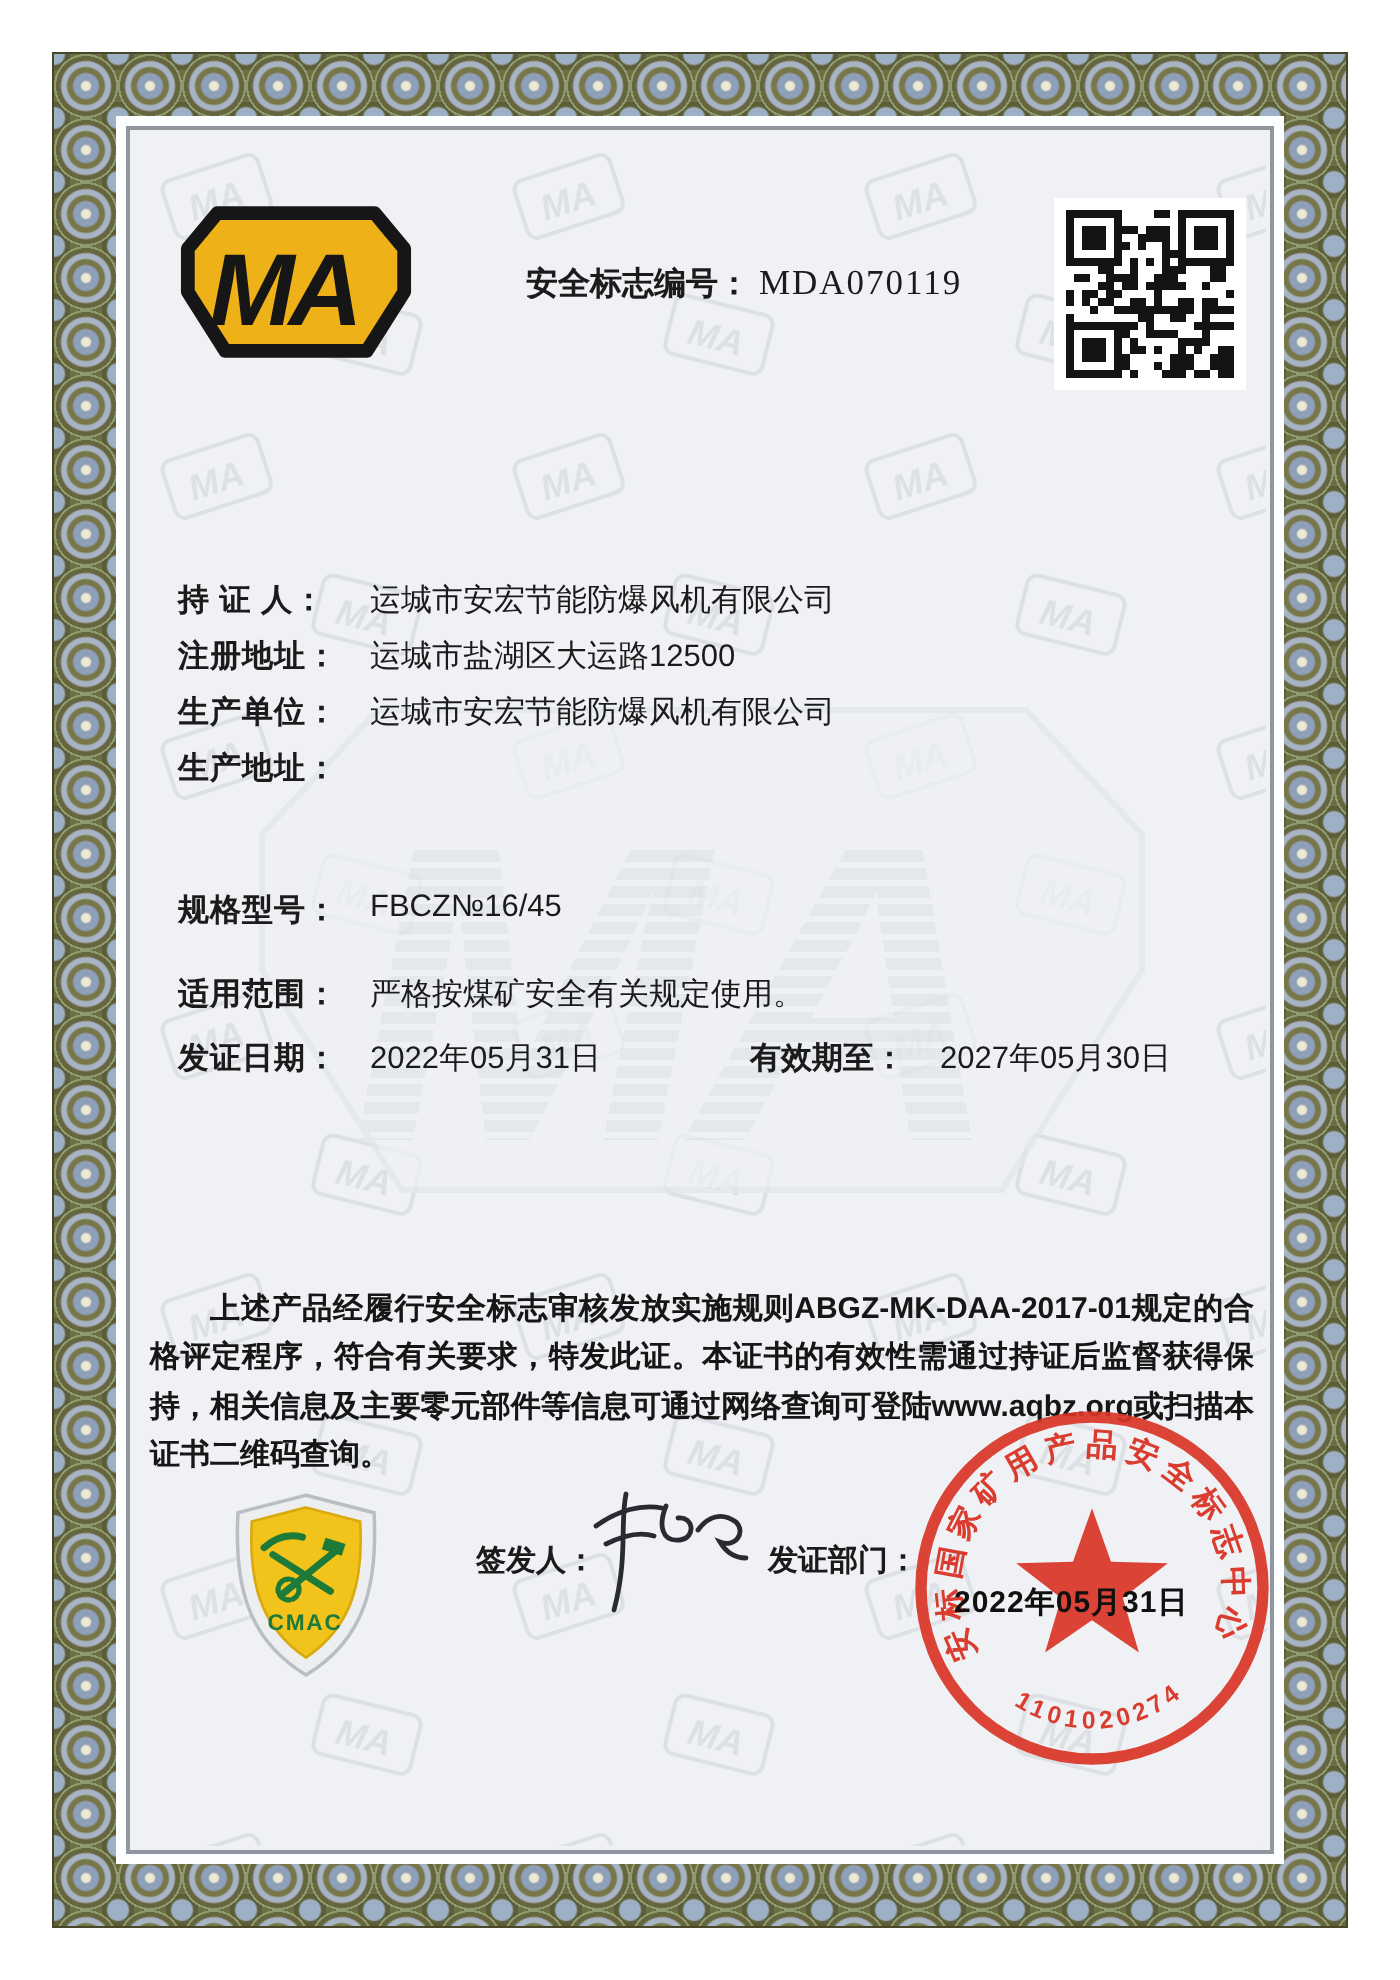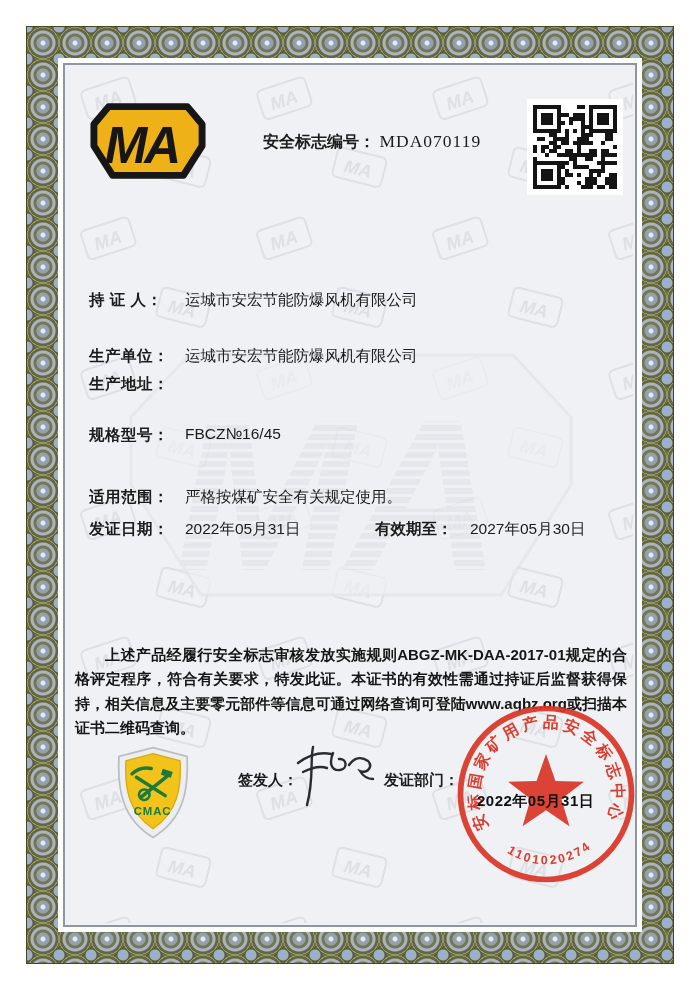--- a/index.html
+++ b/index.html
@@ -33,21 +33,21 @@
          font-family:"Liberation Serif","DejaVu Serif",serif;font-weight:bold;
          font-size:34px;letter-spacing:6px;color:#141414;}
   
   .row{position:absolute;left:24px;right:4px;height:22px;font-size:15.5px;white-space:nowrap;}
   .row .lbl{position:absolute;left:0;font-weight:bold;letter-spacing:.5px;}
   .row .val{position:absolute;left:96px;font-weight:500;}
   .row.std .val{left:201px;letter-spacing:.5px;}
   .row .lbl2{position:absolute;left:286px;font-weight:bold;}
   .row .val2{position:absolute;left:381px;font-weight:500;}
   .r0{top:225px}.r1{top:253px}.r2{top:281px}.r3{top:309px}.r4{top:337px}
-  .r5{top:360px}.r6{top:394px}.r7{top:422px}.r8{top:454px}.r9{top:489px}
+  .r5{top:380px}.r6{top:394px}.r7{top:422px}.r8{top:454px}.r9{top:489px}
   
   .statement{position:absolute;left:10px;width:552px;top:578px;font-size:15px;line-height:1.62;
              font-weight:600;text-align:justify;text-indent:2em;color:#161616;}
   
   .cmac{position:absolute;left:44px;top:680px;width:88px;height:96px;}
   .signer-lbl{position:absolute;left:173px;top:706px;font-size:15px;font-weight:bold;}
   .signature{position:absolute;left:228px;top:676px;width:86px;height:72px;}
   .dept-lbl{position:absolute;left:319px;top:706px;font-size:15px;font-weight:bold;}
   .seal{position:absolute;left:386px;top:634px;width:190px;height:190px;z-index:2;}
   .seal-date{position:absolute;left:412px;top:727px;z-index:3;font-size:15px;font-weight:bold;
@@ -333,20 +333,24 @@
               <i style="left:76px;top:80px"></i>
               <i style="left:80px;top:80px"></i>
             </div>
           </div>
 
 
       <div class="row r0">
         <span class="lbl">持 证 人：</span>
         <span class="val">运城市安宏节能防爆风机有限公司</span>
       </div>
+      <div class="row r1">
+        <span class="lbl">注册地址：</span>
+        <span class="val">运城市盐湖区大运路12500</span>
+      </div>
       <div class="row r2">
         <span class="lbl">生产单位：</span>
         <span class="val">运城市安宏节能防爆风机有限公司</span>
       </div>
       <div class="row r3">
         <span class="lbl">生产地址：</span>
       </div>
       <div class="row r5">
         <span class="lbl">规格型号：</span>
         <span class="val">FBCZ№16/45</span>

